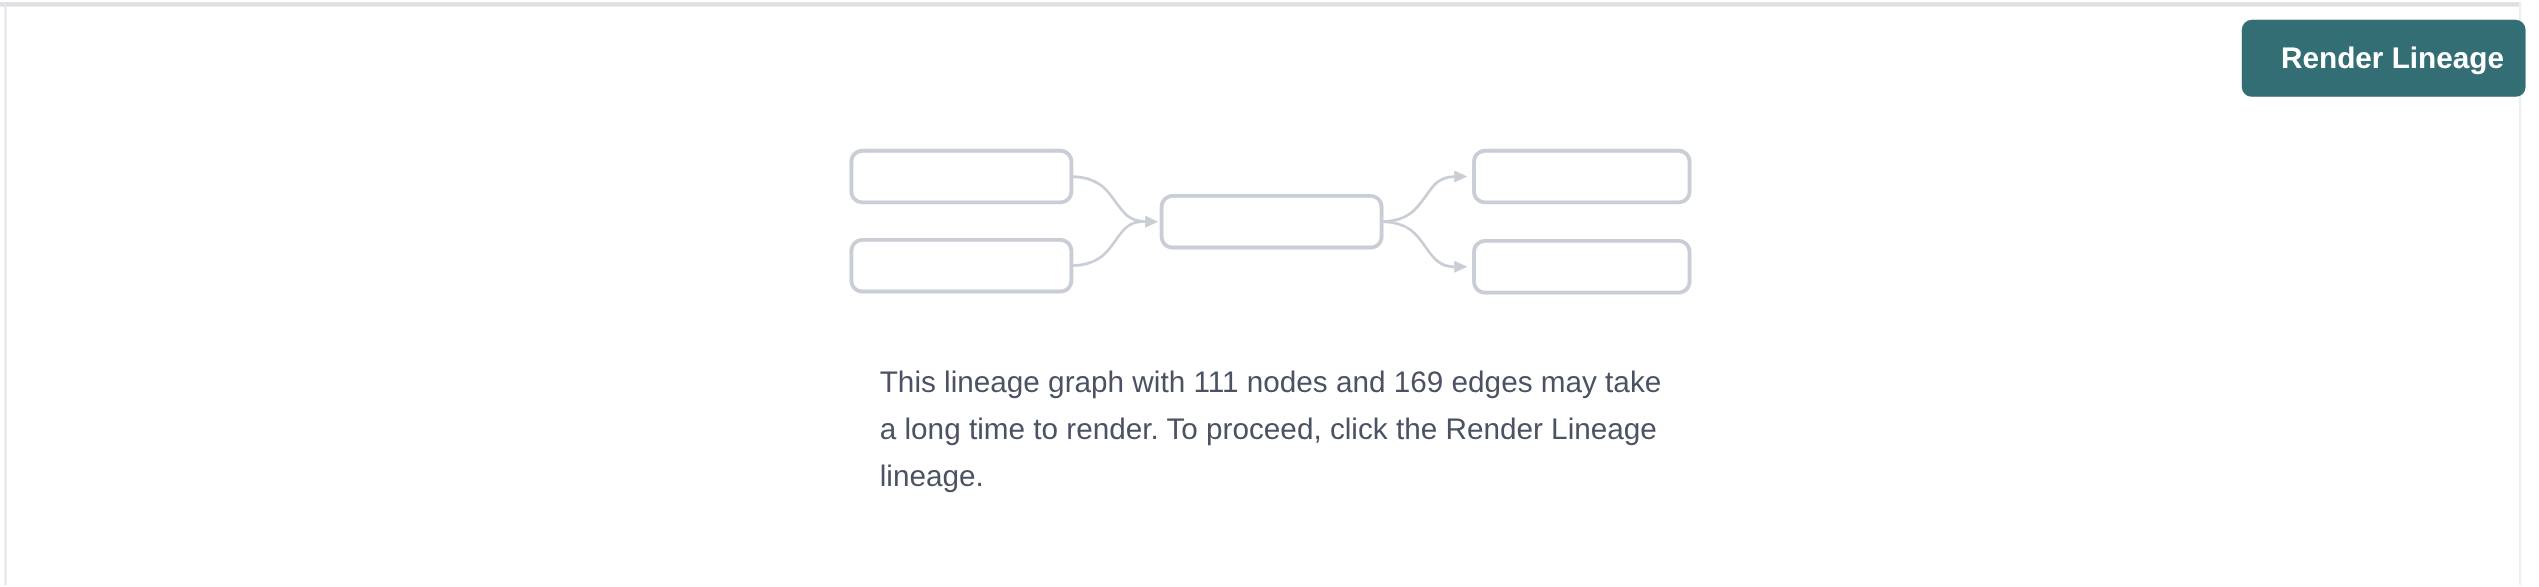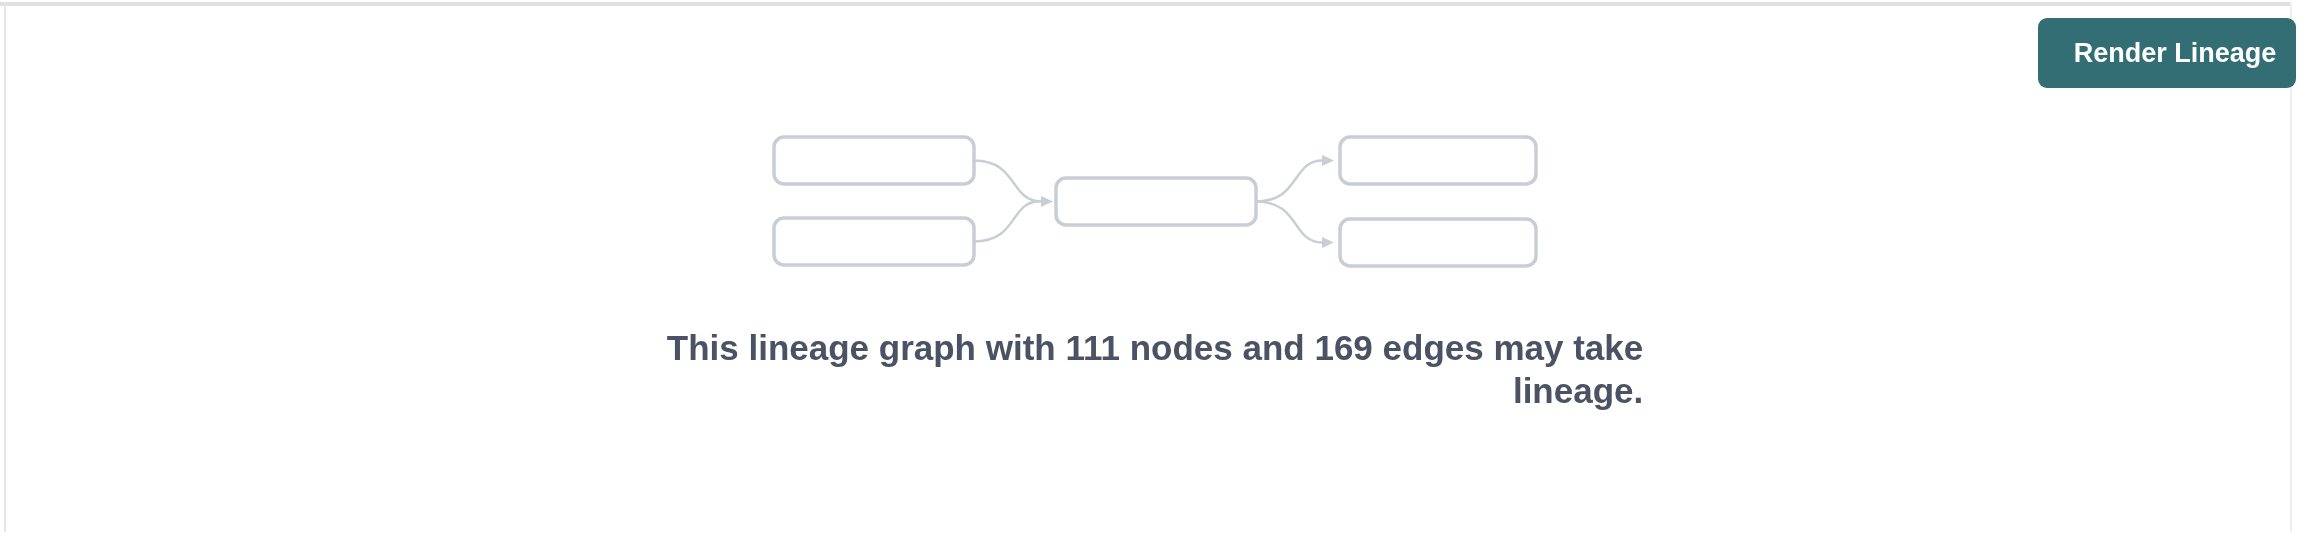--- a/index.html
+++ b/index.html
@@ -90,24 +90,24 @@
     fill: none;
     stroke: var(--placeholder-stroke);
     stroke-width: 2.5;
   }
   .placeholder-svg .arrowhead {
     fill: var(--placeholder-stroke);
   }
   .caption {
     margin-top: 54px;
     color: var(--message-text);
-    font-size: 35px;
-    font-weight: bold;
+    font-size: 27px;
+    font-weight: normal;
     line-height: 43px;
-    text-align: right;
+    text-align: left;
     white-space: nowrap;
   }
 </style>
 </head>
 <body>
 
 <div class="panel">
   <div class="top-bar"></div>
   <div class="left-border"></div>
   <div class="right-border"></div>
@@ -128,16 +128,17 @@
 
       <rect x="4" y="5" width="200" height="47" rx="10"></rect>
       <rect x="4" y="86" width="200" height="47" rx="10"></rect>
       <rect x="286" y="46" width="200" height="47" rx="10"></rect>
       <rect x="570" y="5" width="196" height="47" rx="10"></rect>
       <rect x="570" y="87" width="196" height="47" rx="10"></rect>
     </svg>
 
     <div class="caption">
       <div>This lineage graph with 111 nodes and 169 edges may take</div>
+      <div>a long time to render. To proceed, click the Render Lineage</div>
       <div>lineage.</div>
     </div>
   </div>
 </div>
 
 </body></html>

